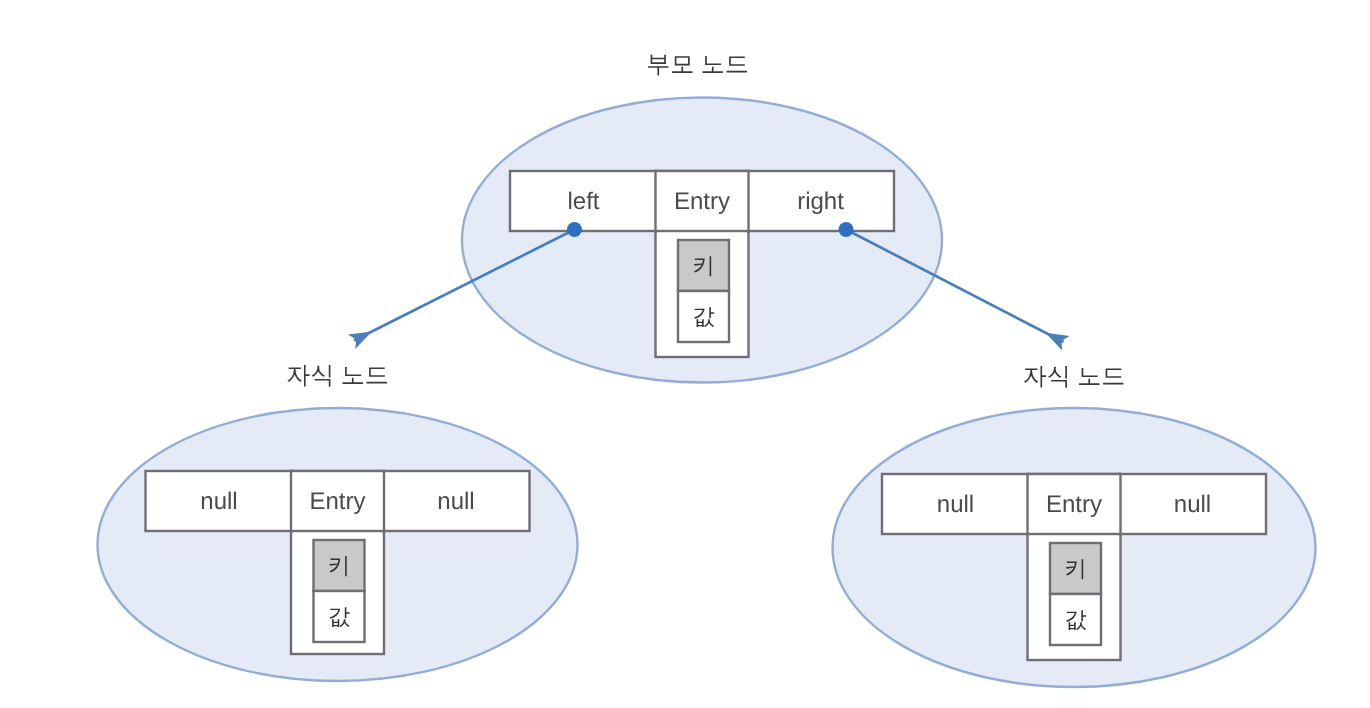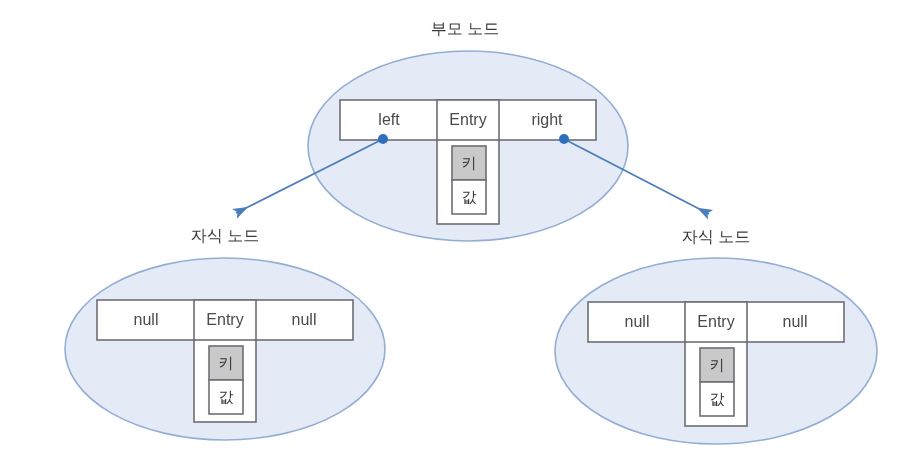--- a/index.html
+++ b/index.html
@@ -10,21 +10,21 @@
   body {
     width: 913px;
     height: 472px;
     position: relative;
     font-family: "Liberation Sans", "DejaVu Sans", sans-serif;
     overflow: hidden;
   }
   #diagram-root {
     position: absolute;
     left: 0;
-    top: 0;
+    top: 14px;
     width: 913px;
     height: 352px;
   }
   svg#diagram-svg {
     position: absolute;
     left: 0;
     top: 0;
     width: 913px;
     height: 472px;
     display: block;

